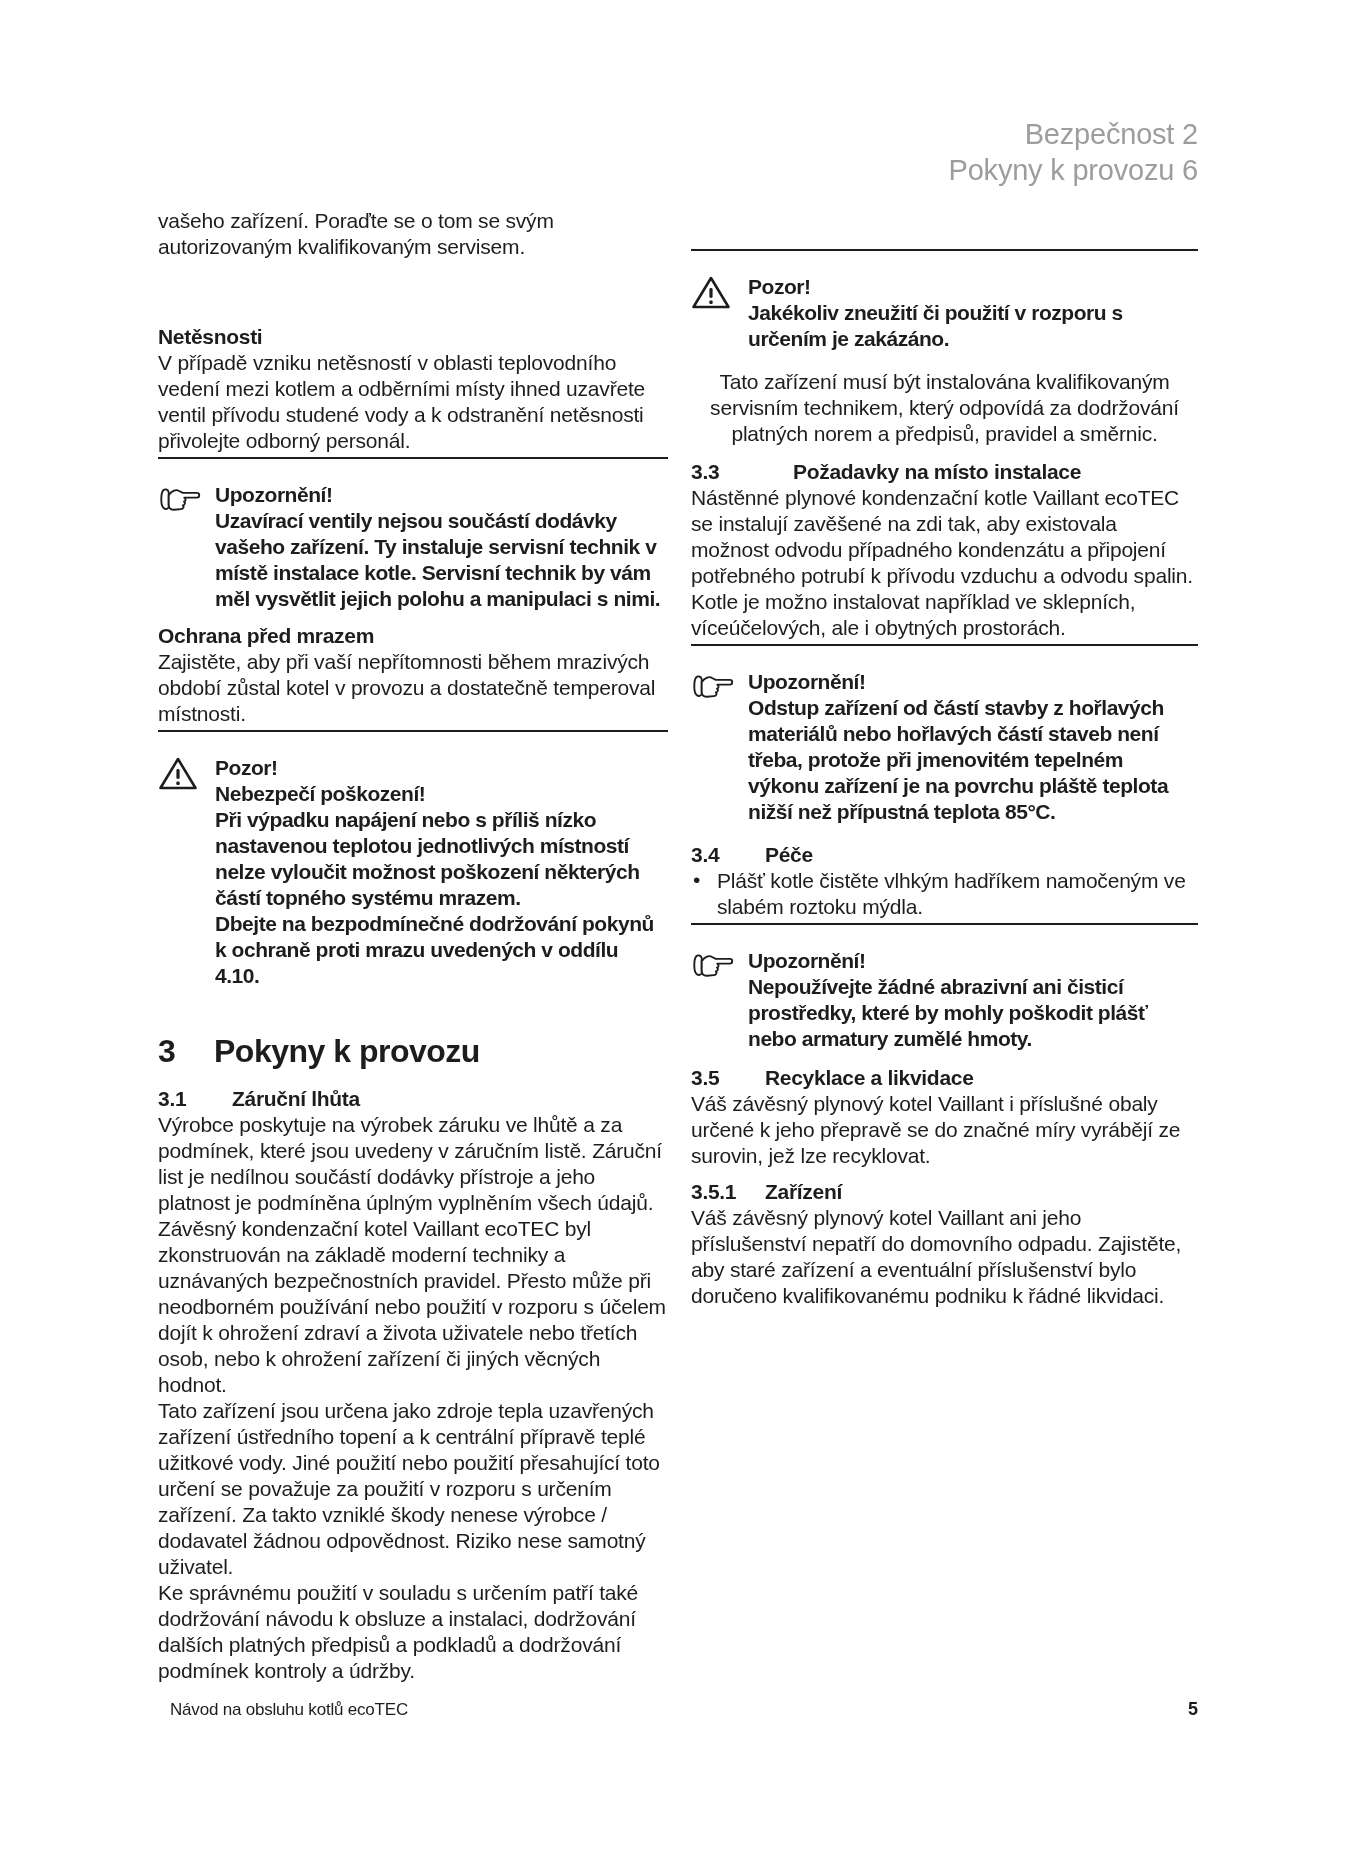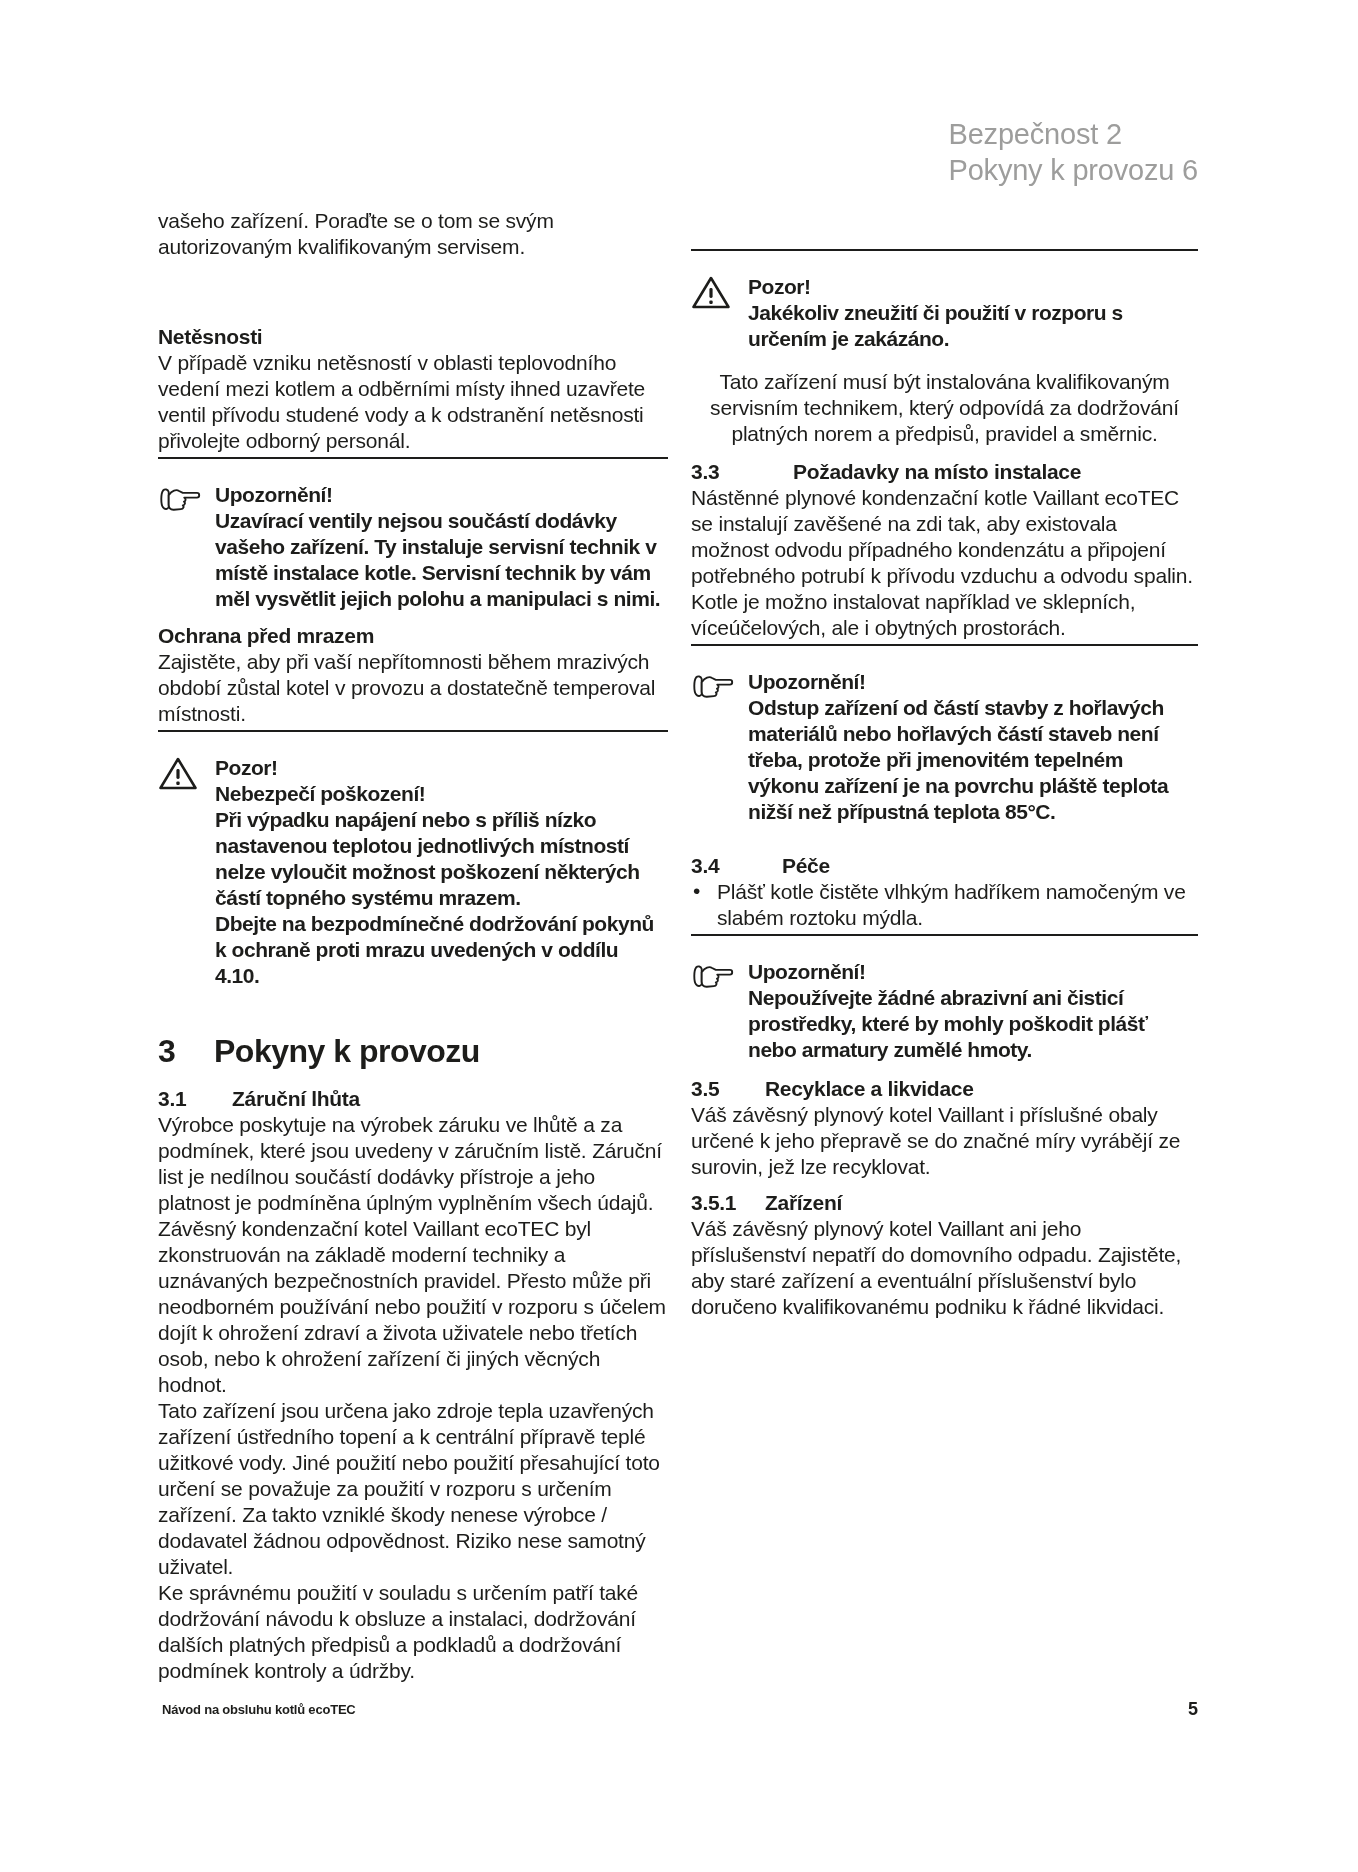--- a/index.html
+++ b/index.html
@@ -6,21 +6,21 @@
   body{
     width:1358px;height:1872px;background:#ffffff;position:relative;
     font-family:"Liberation Sans","DejaVu Sans",sans-serif;
     color:#1d1d1b;
     -webkit-font-smoothing:antialiased;
   }
   .page{position:absolute;inset:0;overflow:hidden;}
 
   
   .pg-header{
-    position:absolute;top:116px;right:160px;
+    position:absolute;top:116px;right:160px;text-align:right;
     font-size:29px;line-height:36px;font-weight:400;color:#9d9d9c;
     letter-spacing:-0.2px;
   }
 
   
   .col{position:absolute;top:208px;font-size:21px;line-height:26px;letter-spacing:-0.2px;}
   .col-left{left:158px;width:510px;}
   .col-right{left:691px;width:507px;}
   p{margin:0;}
   .h3{display:flex;font-weight:700;font-size:21px;line-height:26px;margin:0;letter-spacing:-0.3px;}
@@ -32,33 +32,33 @@
   .note{border-top:2px solid #1d1d1b;display:flex;padding-top:23px;}
   .note-icon{flex:0 0 57px;padding-top:1px;}
   .note-body{font-weight:700;letter-spacing:-0.45px;flex:1 1 auto;}
 
   .mt3{margin-top:3px;}
   .mt11{margin-top:11px;}
   .mt12{margin-top:12px;gap:28px;}
   .mt13{margin-top:13px;}
   .mt15{margin-top:15px;}
   .mt17{margin-top:17px;text-align:center;}
-  .mt28{margin-top:28px;gap:17px;}
+  .mt28{margin-top:17px;}
   .mt41{margin-top:41px;}
   .mt42{margin-top:42px;}
   .mt64{margin-top:64px;}
   .mt10{margin-top:10px;}
 
   .bullet-item{position:relative;padding-left:26px;}
   .bullet-item::before{content:"\2022";position:absolute;left:2px;top:-1px;}
 
   
   .pg-footer-left{
-    position:absolute;left:162px;top:1700px;
-    font-size:13px;line-height:20px;font-weight:700;letter-spacing:-0.2px;
+    position:absolute;left:170px;top:1700px;
+    font-size:17px;line-height:20px;font-weight:400;letter-spacing:-0.2px;
   }
   .pg-footer-num{
     position:absolute;right:160px;top:1699px;
     font-size:18px;line-height:20px;font-weight:600;
   }
   svg{display:block;}
 </style>
 </head>
 <body>
 

